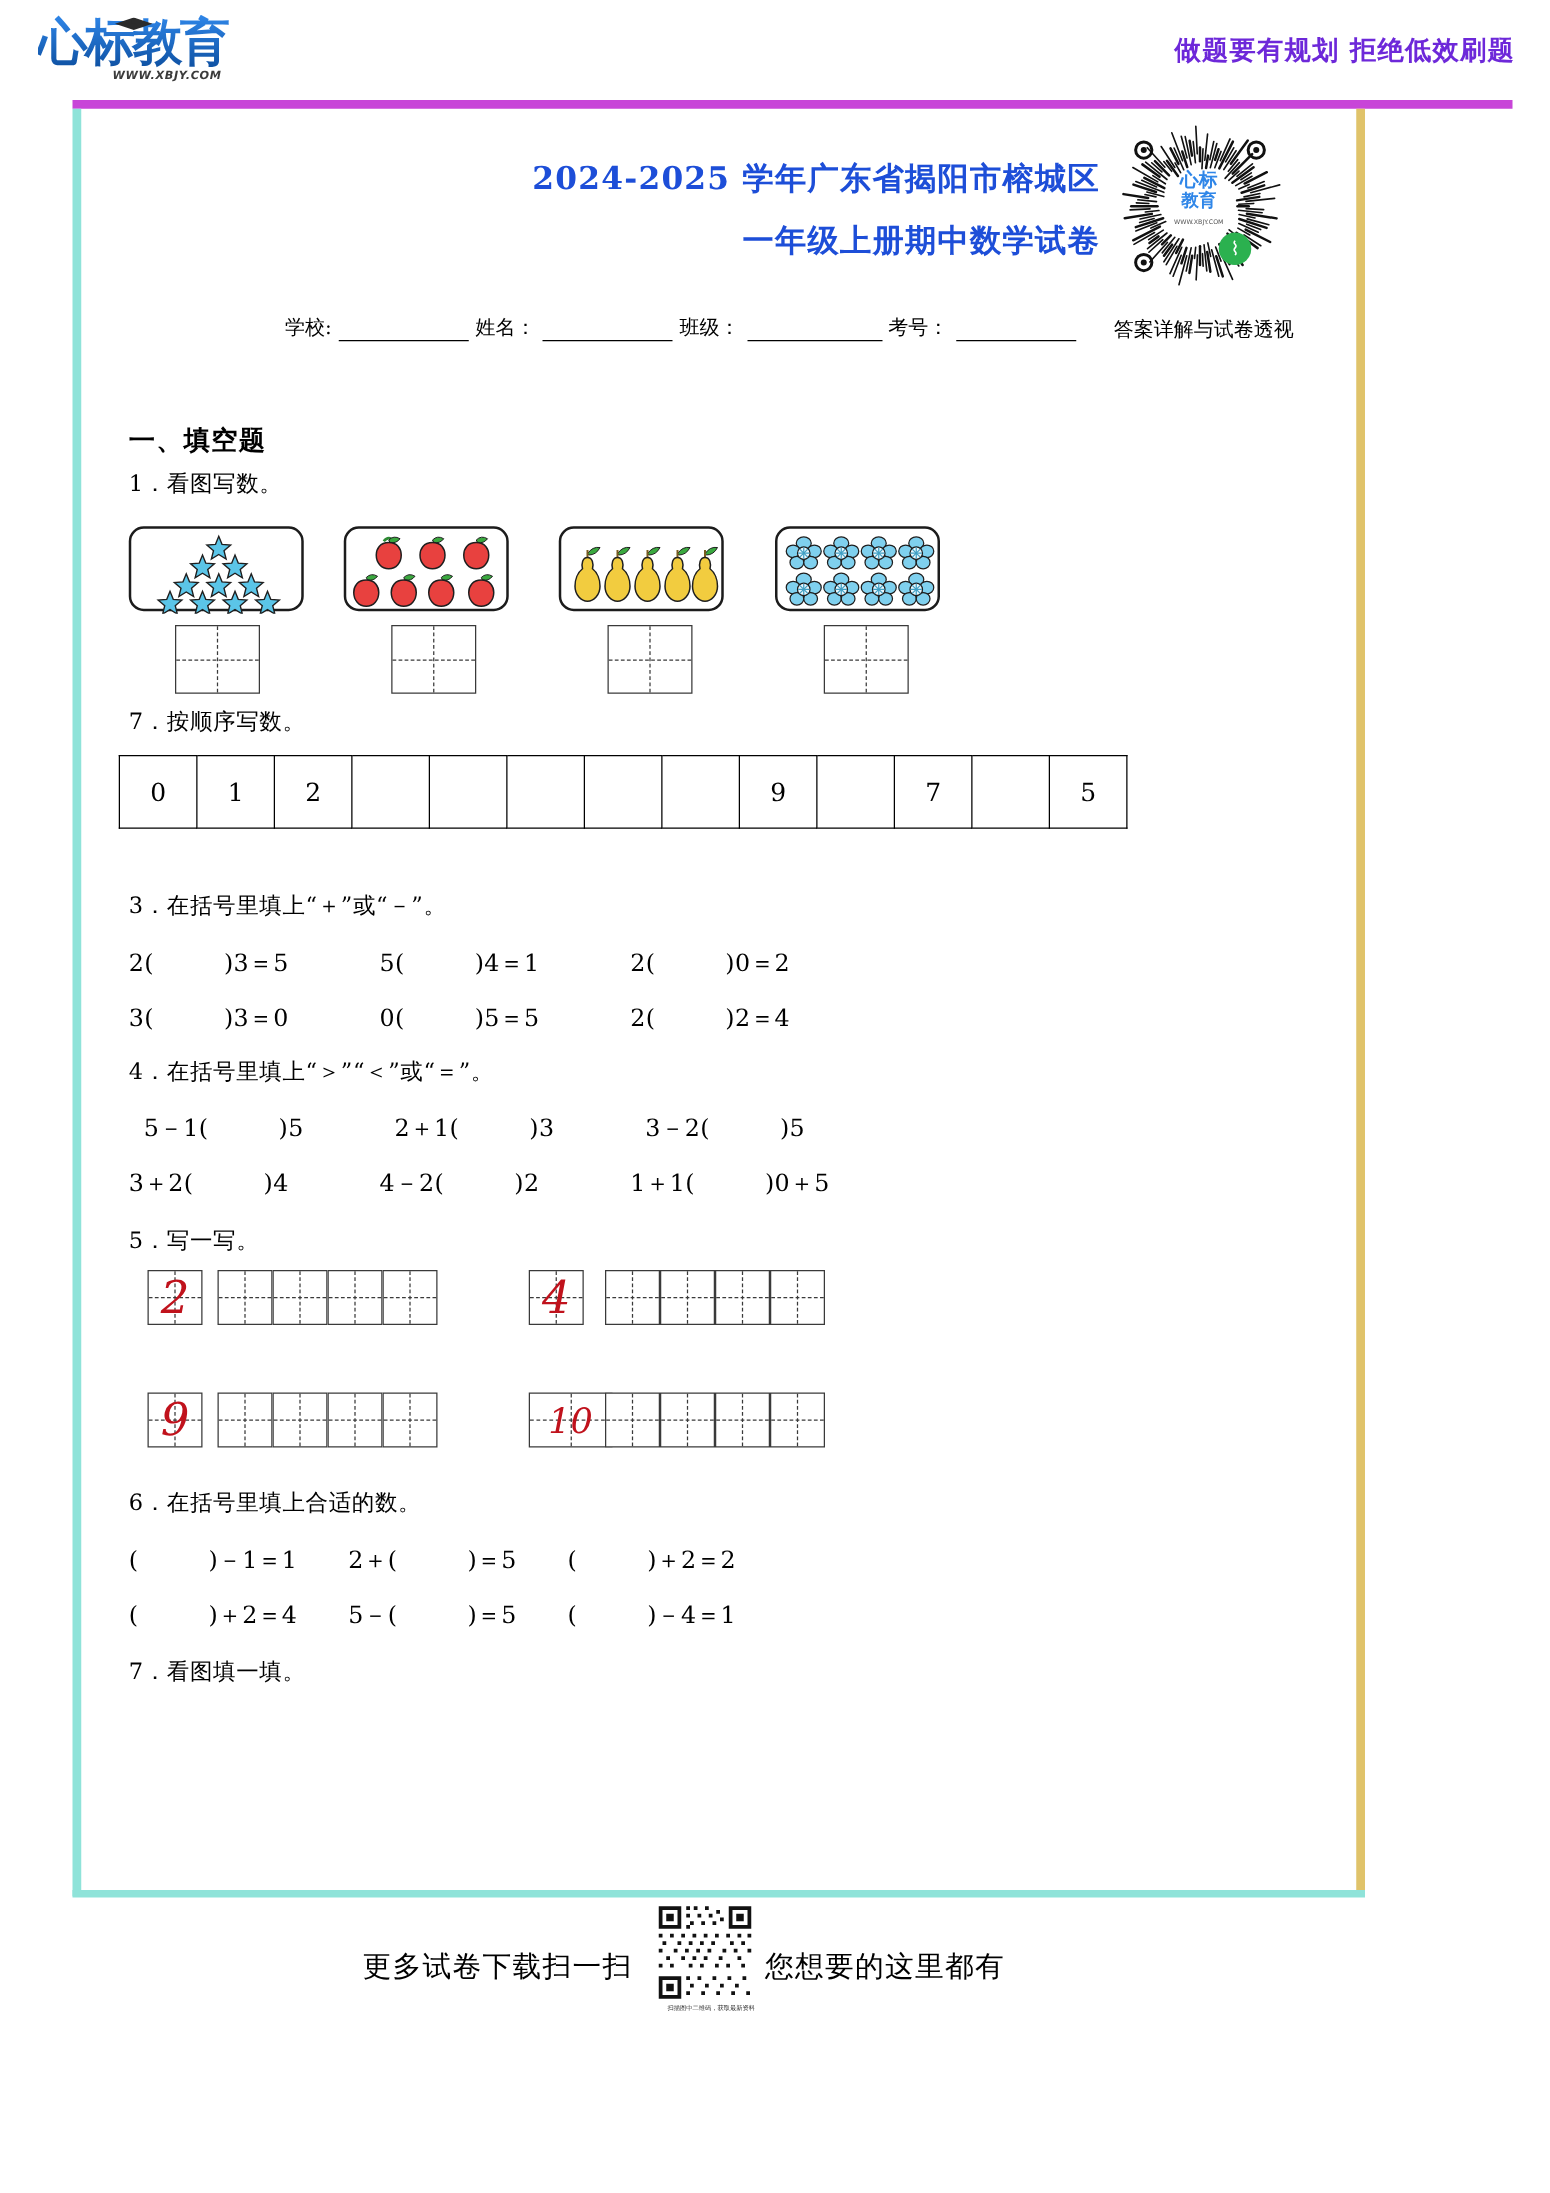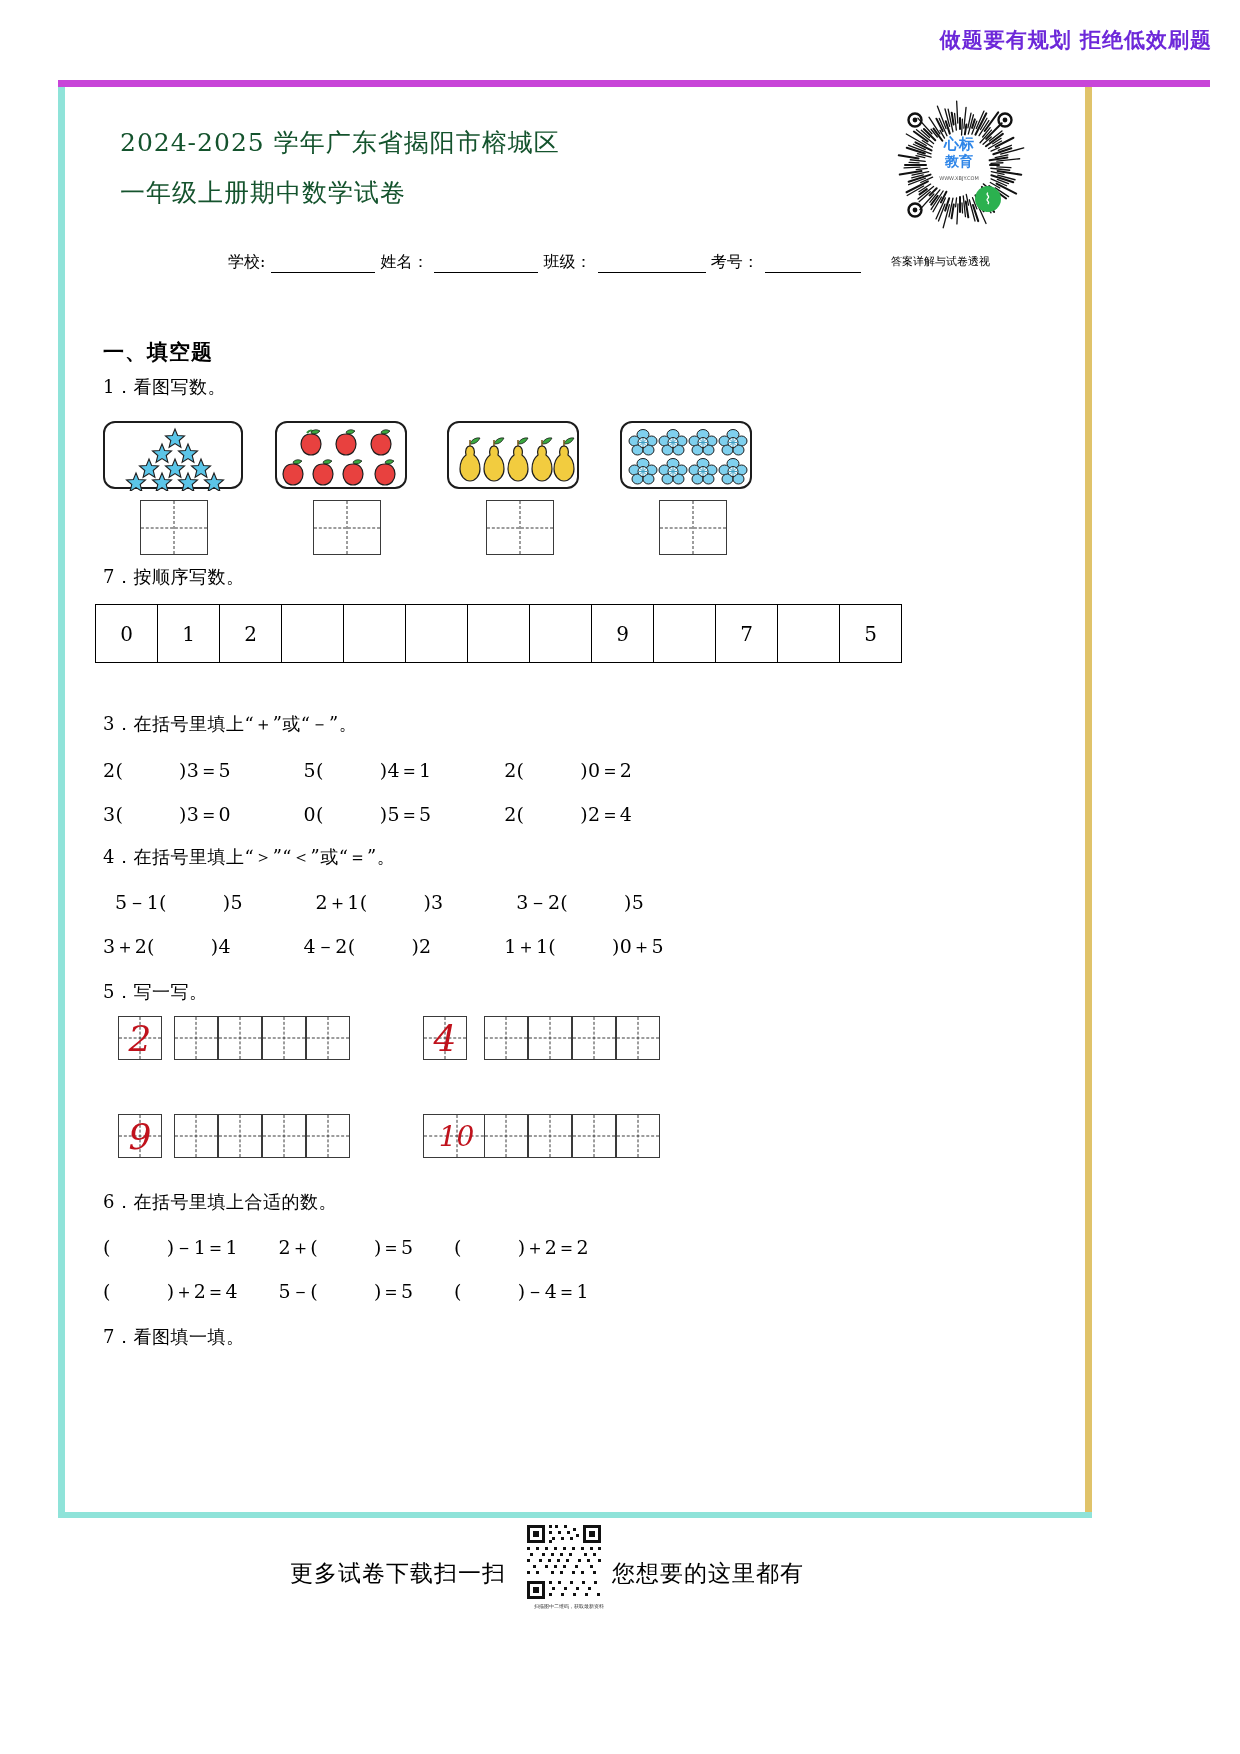--- a/index.html
+++ b/index.html
@@ -89,27 +89,27 @@
     left: 58px; top: 1512px;
     width: 1034px; height: 6px;
     background: #8fe3d9;
   }
 
   
   .paper-title {
     position: absolute;
     left: 120px; top: 118px;
     width: 760px;
-    text-align: left;
+    text-align: right;
     font-family: "DejaVu Serif", serif;
-    font-weight: normal;
+    font-weight: bold;
     font-size: 25px;
     line-height: 50px;
     letter-spacing: 1px;
-    color: #14532d;
+    color: #1d4ed8;
   }
   .paper-title .line2 { display: block; }
 
   
   .qr-wrap {
     position: absolute;
     left: 895px; top: 100px;
     width: 130px; height: 130px;
   }
   .qr-burst { position: absolute; inset: 0; }
@@ -160,21 +160,21 @@
     vertical-align: bottom;
   }
   .b1 { width: 104px; }
   .b2 { width: 104px; }
   .b3 { width: 108px; }
   .b4 { width: 96px; }
   .info-note {
     position: absolute;
     left: 663px; top: 2px;
     font-family: "DejaVu Sans", sans-serif;
-    font-size: 11px;
+    font-size: 16px;
     color: #000;
   }
 
   
   .section-heading {
     position: absolute;
     left: 103px; top: 338px;
     font-family: "DejaVu Serif", serif;
     font-weight: bold;
     font-size: 21px;
@@ -303,20 +303,28 @@
     text-align: center;
     font-size: 5px;
     color: #333;
     font-family: "DejaVu Sans", sans-serif;
   }
 </style>
 </head>
 <body>
 
 <div class="top-header">
+  <div class="logo-wrap">
+    <svg class="logo-cap" viewBox="0 0 30 13">
+      <polygon points="15,0 30,5 15,10 0,5" fill="#2b2b2b"></polygon>
+      <rect x="13.5" y="1" width="3" height="4" fill="#2b2b2b"></rect>
+    </svg>
+    <div class="logo-text">心标教育</div>
+    <div class="logo-url">WWW.XBJY.COM</div>
+  </div>
   <div class="slogan">做题要有规划 拒绝低效刷题</div>
 </div>
 
 <div class="frame-top"></div>
 <div class="frame-left"></div>
 <div class="frame-right"></div>
 <div class="frame-bottom"></div>
 
 <div class="paper-title">
   <span>2024-2025 学年广东省揭阳市榕城区</span>

